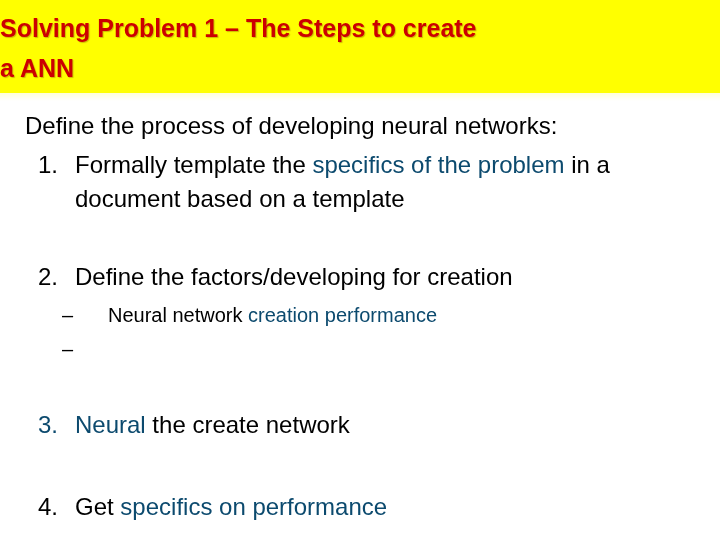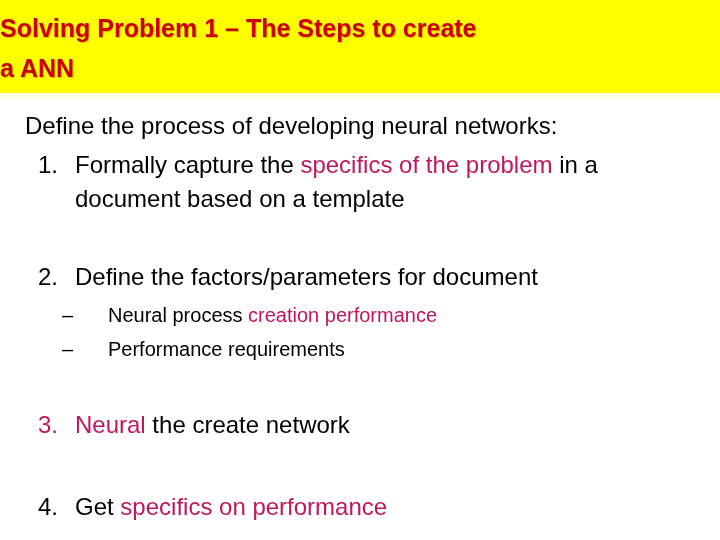--- a/index.html
+++ b/index.html
@@ -30,56 +30,55 @@
     position:absolute; left:38px; display:flex;
     font-size:24px; line-height:34px; color:#000000;
   }
   .item .num { flex:0 0 37px; width:37px; }
   .item .txt { width:622px; }
   .sub {
     position:absolute; left:62px; display:flex;
     font-size:20px; line-height:24px; color:#000000;
   }
   .sub .dash { flex:0 0 46px; width:46px; }
-  .red { color:#be185d; }
+  .red { color:#0c4a6e; }
 </style>
 </head>
 <body>
 
 <div class="slide">
 
   <header class="banner">
     <div class="title">
       <span class="t-line">Solving Problem 1 – The Steps to create</span>
       <span class="t-line">a ANN</span>
     </div>
   </header>
 
   <main>
 
     <p class="intro">Define the process of developing neural networks:</p>
 
     <div class="item" style="top:148px">
       <span class="num">1.</span>
-      <span class="txt"><span>Formally capture the </span><span class="red">specifics of the problem</span><span> in a document based on a template</span></span>
+      <span class="txt"><span>Formally template the </span><span class="red">specifics of the problem</span><span> in a document based on a template</span></span>
     </div>
 
     <div class="item" style="top:260px">
       <span class="num">2.</span>
-      <span class="txt"><span>Define the factors/parameters for document</span><span class="red"></span><span></span></span>
+      <span class="txt"><span>Define the factors/developing for creation</span><span class="red"></span><span></span></span>
     </div>
 
     <div class="sub" style="top:303px">
       <span class="dash">–</span>
-      <span class="txt"><span>Neural process </span><span class="red">creation performance</span></span>
+      <span class="txt"><span>Neural network </span><span class="red">creation performance</span></span>
     </div>
 
     <div class="sub" style="top:337px">
       <span class="dash">–</span>
-      <span class="txt"><span>Performance requirements</span><span class="red"></span></span>
     </div>
 
     <div class="item" style="top:408px">
       <span class="num red">3.</span>
       <span class="txt"><span></span><span class="red">Neural</span><span> the create network</span></span>
     </div>
 
     <div class="item" style="top:490px">
       <span class="num">4.</span>
       <span class="txt"><span>Get </span><span class="red">specifics on performance</span><span></span></span>

